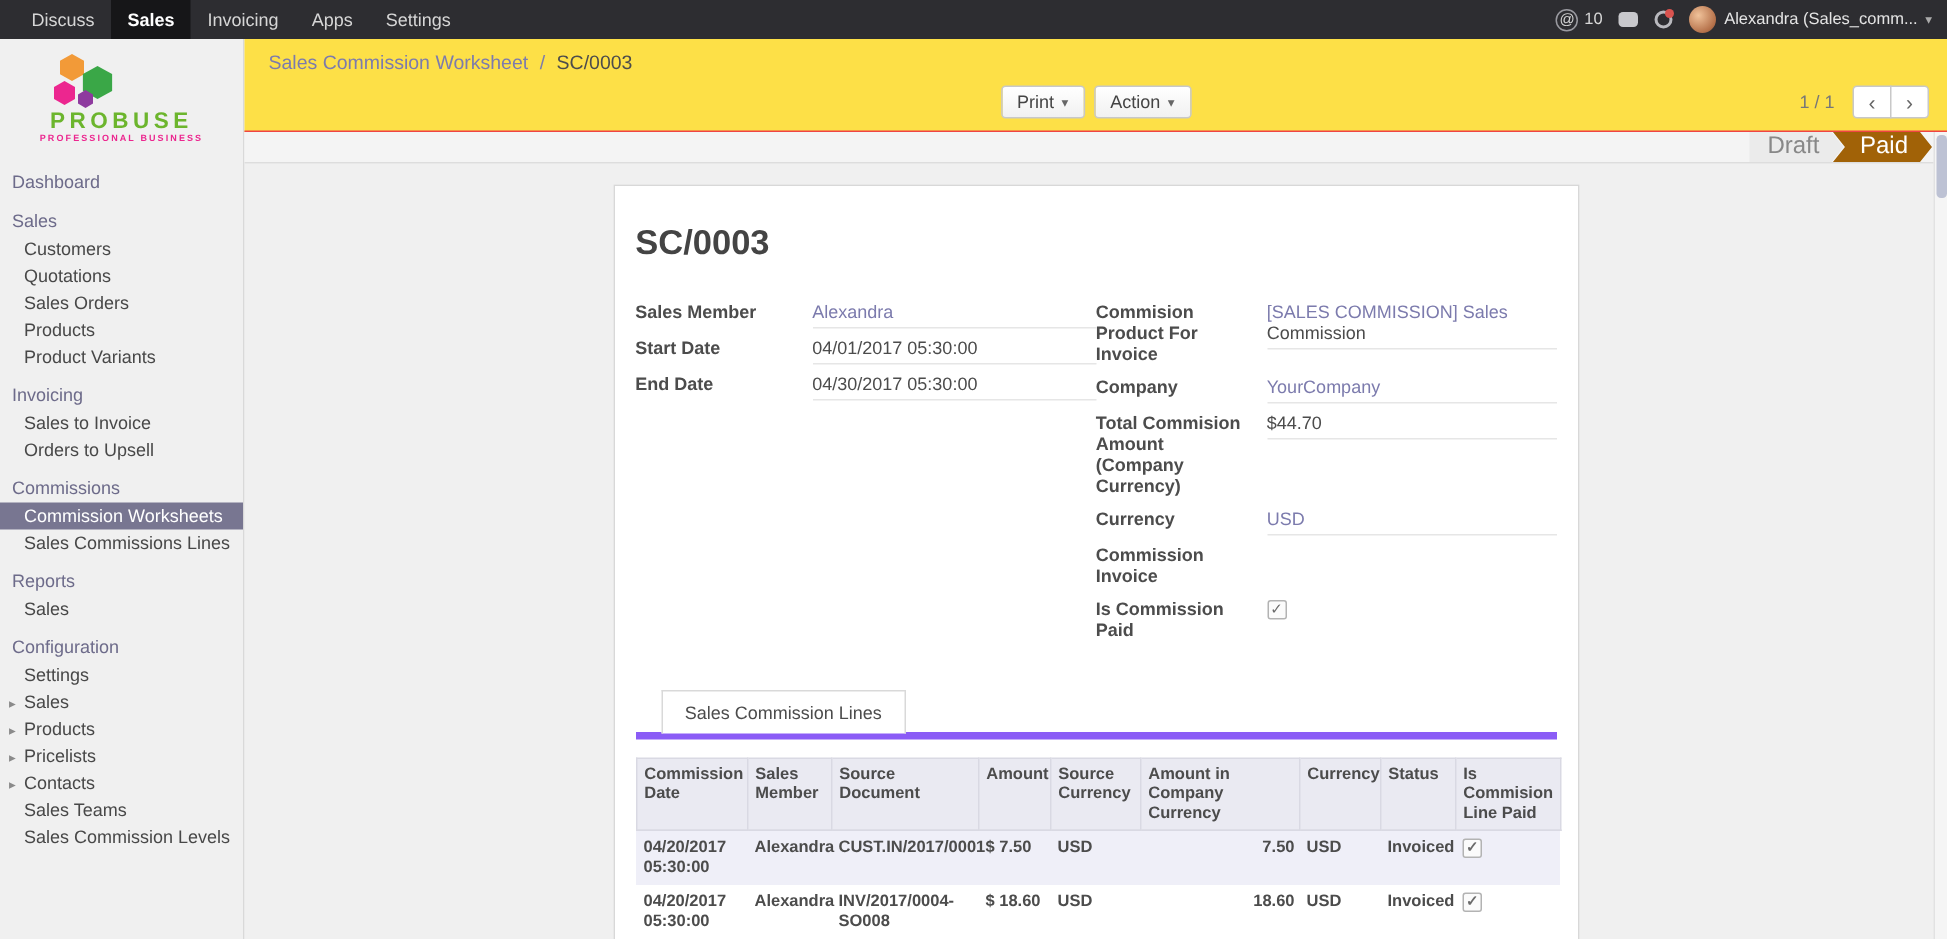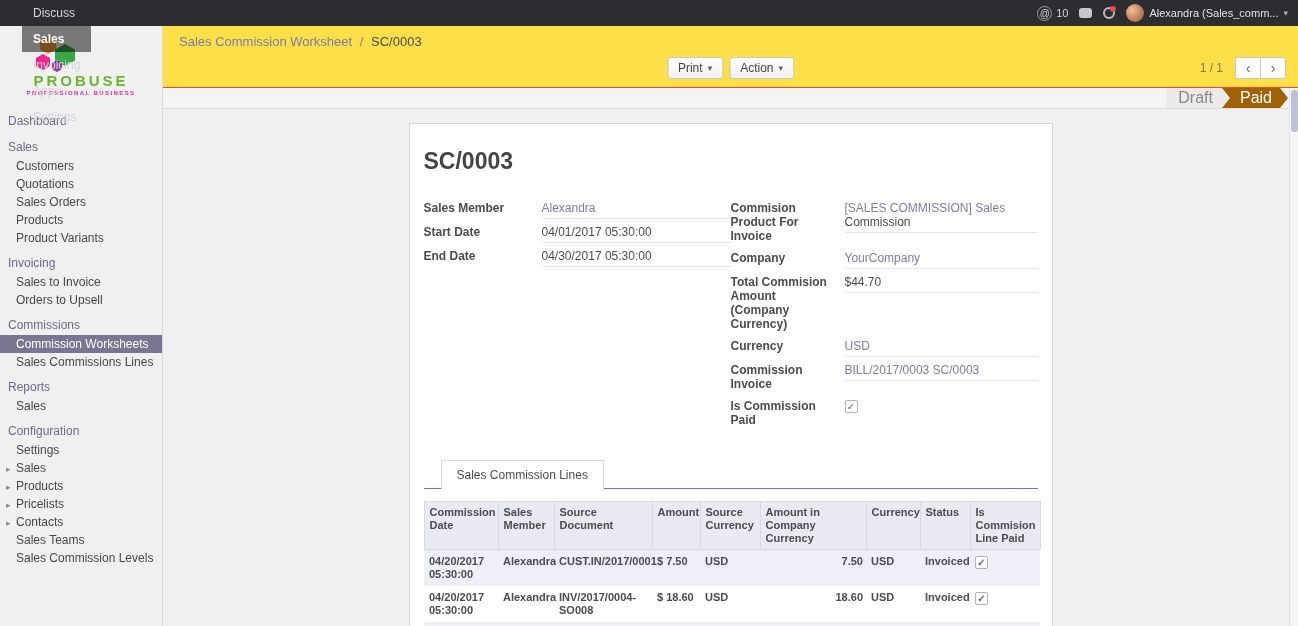--- a/index.html
+++ b/index.html
@@ -2,21 +2,21 @@
 <html><head>
 <meta charset="utf-8">
 <style>
   * { box-sizing: border-box; margin: 0; padding: 0; }
   html, body { width: 1298px; height: 626px; overflow: hidden; }
   body { font-family: "Liberation Sans", sans-serif; font-size: 12px; color: #4c4c4c; background: #f0f0f0; position: relative; }
   a { text-decoration: none; }
 
   
   .topbar { position: absolute; top: 0; left: 0; right: 0; height: 26px; background: #2d2d31; display: flex; justify-content: space-between; align-items: stretch; z-index: 50; }
-  .topbar-menus { display: flex; padding-left: 22px; flex-direction: column; }
+  .topbar-menus { display: flex; padding-left: 10px; }
   .top-menu { color: #d6d6d6; line-height: 26px; padding: 0 11px; font-size: 12px; cursor: pointer; }
   .top-menu.active { background: rgba(0,0,0,0.5); color: #fff; font-weight: bold; }
   .topbar-right { display: flex; align-items: center; gap: 11px; padding-right: 10px; color: #d6d6d6; }
   .systray { display: flex; align-items: center; gap: 4px; cursor: pointer; }
   .at-icon { display: inline-block; width: 15px; height: 15px; border: 1px solid #9a9aa0; border-radius: 50%; text-align: center; line-height: 13px; font-size: 10px; color: #d6d6d6; }
   .count { font-size: 11px; color: #d6d6d6; }
   .bubble-icon { position: relative; width: 13px; height: 10px; background: #c8c8cc; border-radius: 3px; display: inline-block; }
   .bubble-icon::after { content: ""; position: absolute; left: 2px; bottom: -3px; border: 3px solid transparent; border-top-color: #c8c8cc; }
   .notif-icon { position: relative; width: 12px; height: 12px; border: 2px solid #b9b9be; border-radius: 50%; display: inline-block; }
   .notif-badge { position: absolute; top: -3px; right: -3px; width: 6px; height: 6px; background: #d9534f; border-radius: 50%; }
@@ -72,21 +72,21 @@
   .field { display: flex; align-items: flex-start; margin-bottom: 4px; }
   .f-label { flex: 0 0 118px; font-weight: bold; color: #4c4c4c; padding: 2px 8px 2px 0; line-height: 14px; }
   .group-right .f-label { flex-basis: 114px; }
   .f-value { flex: 1; color: #4c4c4c; border-bottom: 1px solid #e6e6e6; padding: 2px 0 3px; line-height: 14px; min-height: 19px; }
   .f-value.no-line { border-bottom: none; }
   .f-value a, .link { color: #7c7bad; cursor: pointer; }
   .plain-part { color: #4c4c4c; }
 
   .cb { display: inline-block; width: 13px; height: 13px; border: 1px solid #b3b3b3; border-radius: 2px; background: #fbfbfb; text-align: center; line-height: 11px; font-size: 10px; color: #6b6b6b; vertical-align: middle; }
 
-  .tabs { margin-top: 26px; border-bottom: 1px solid #8b5cf6; padding-left: 17px; }
+  .tabs { margin-top: 26px; border-bottom: 5px solid #8b5cf6; padding-left: 17px; }
   .tab { display: inline-block; background: #fff; border: 1px solid #d9d9d9; border-bottom: none; padding: 7px 15px; font-size: 12px; color: #4c4c4c; position: relative; top: 1px; cursor: pointer; }
 
   table.lines { width: 100%; border-collapse: collapse; table-layout: fixed; margin-top: 12px; font-size: 11px; }
   table.lines th { background: #eaeaf2; border: 1px solid #d9d9e3; font-weight: bold; text-align: left; vertical-align: top; padding: 4px 3px 4px 5px; color: #4c4c4c; line-height: 13px; margin-left: 13px; }
   table.lines td { padding: 5px 3px 5px 5px; vertical-align: top; line-height: 13px; font-weight: bold; }
   tbody tr.line-row:nth-child(odd) { background: #efeff8; }
   tbody tr.line-row:nth-child(even) { background: #fff; }
   td.num, th.num { text-align: right; padding-right: 6px; }
 
   
@@ -227,21 +227,20 @@
         <div class="field">
           <div class="f-label">Total Commision Amount (Company Currency)</div>
           <div class="f-value">$44.70</div>
         </div>
         <div class="field">
           <div class="f-label">Currency</div>
           <div class="f-value"><a>USD</a></div>
         </div>
         <div class="field">
           <div class="f-label">Commission Invoice</div>
-          <div class="f-value"><a>BILL/2017/0003 SC/0003</a></div>
         </div>
         <div class="field">
           <div class="f-label">Is Commission Paid</div>
           <div class="f-value no-line">
             <span class="cb"><span>✓</span></span>
           </div>
         </div>
       </div>
     </div>
 

